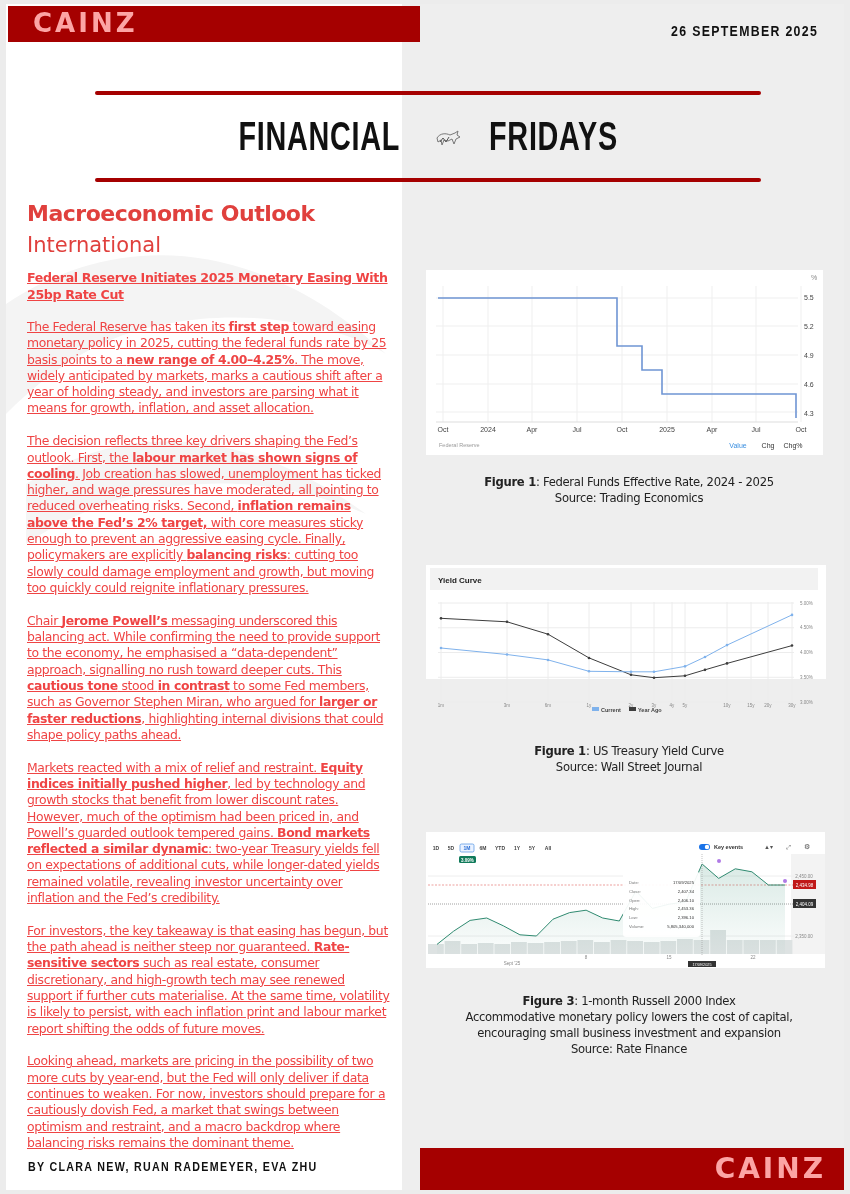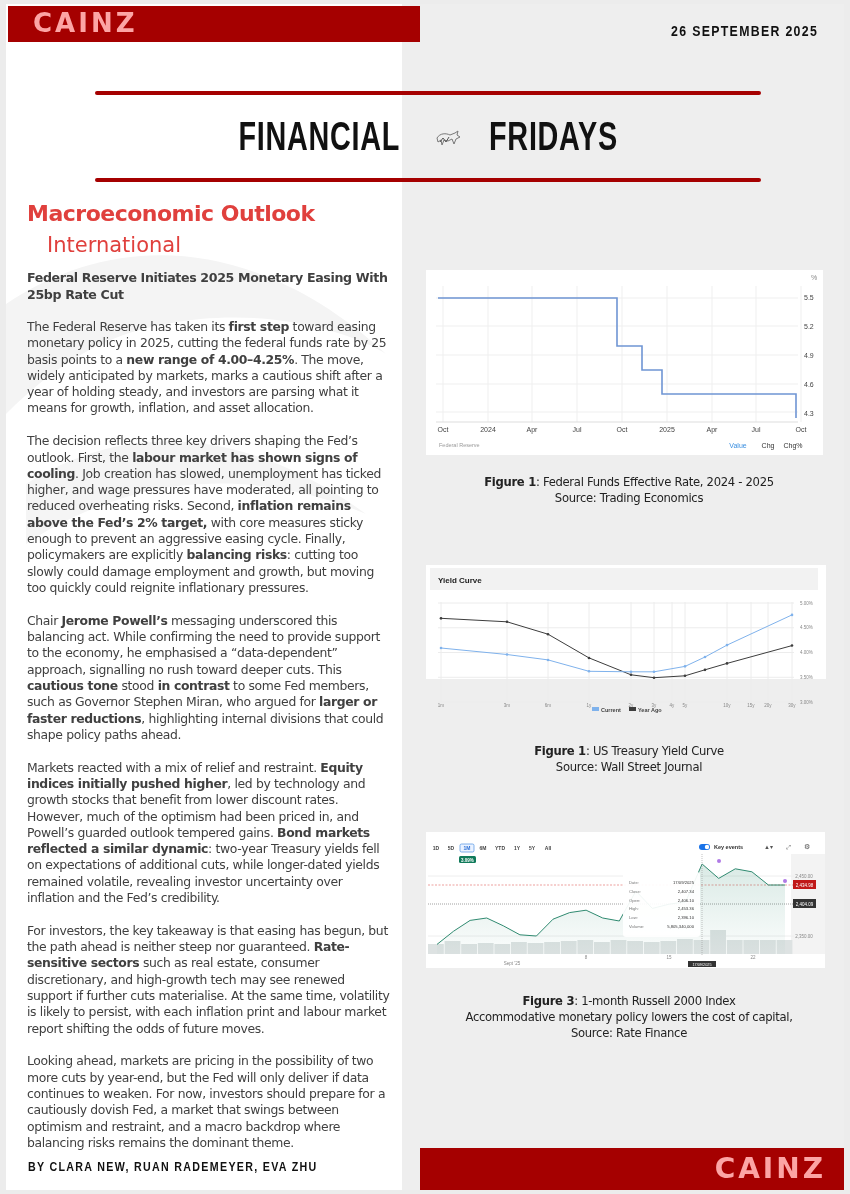--- a/index.html
+++ b/index.html
@@ -10,22 +10,22 @@
   .watermark { position: absolute; left: -40px; top: 180px; width: 460px; height: 560px; pointer-events: none; }
   .brand-bar-top { position: absolute; left: 2px; top: 2px; width: 412px; height: 36px; background: #a50000; }
   .brand-text { position: absolute; color: #fca5a5; font-family: "DejaVu Sans", sans-serif; font-weight: bold; font-size: 26px; letter-spacing: 3px; line-height: 36px; }
   .brand-bar-top .brand-text { left: 25px; top: -1px; }
   .date { position: absolute; right: 26px; top: 19px; font-family: "Liberation Sans", sans-serif; font-weight: bold; font-size: 14px; letter-spacing: 1.5px; color: #111; transform: scaleX(0.88); transform-origin: right; }
   .rule { position: absolute; left: 89px; width: 666px; height: 4px; background: #a50000; border-radius: 2px; }
   .masthead { position: absolute; left: 0; width: 838px; top: 110px; text-align: center; font-family: "Liberation Sans", sans-serif; font-weight: bold; font-size: 40px; color: #111; letter-spacing: 1px; }
   .masthead span.word { display: inline-block; transform: scaleX(0.72); }
   .bull { display: inline-block; vertical-align: middle; width: 28px; height: 22px; margin: 0 -10px; }
   .section-title { position: absolute; left: 21px; top: 197px; font-family: "DejaVu Sans", sans-serif; font-weight: bold; font-size: 22px; color: #e0403d; letter-spacing: -0.5px; text-align: right; }
-  .section-sub { position: absolute; left: 21px; top: 229px; font-family: "DejaVu Sans", sans-serif; font-size: 21px; color: #e0403d; margin-left: 20px; }
-  .article { position: absolute; left: 21px; top: 266px; width: 365px; font-family: "DejaVu Sans", sans-serif; font-size: 12.4px; line-height: 16.3px; color: #404040; letter-spacing: -0.35px; }
+  .section-sub { position: absolute; left: 21px; top: 229px; font-family: "DejaVu Sans", sans-serif; font-size: 21px; color: #e0403d; }
+  .article { position: absolute; left: 21px; top: 266px; width: 365px; font-family: "DejaVu Sans", sans-serif; font-size: 12.4px; line-height: 16.3px; color: #ef4444; letter-spacing: -0.35px; text-decoration: underline; }
   .headline { font-weight: bold; font-size: 12.6px; line-height: 16.5px; margin-bottom: 16px; }
   .article p { margin-bottom: 16.5px; }
   .article b { font-weight: bold; }
   .byline { position: absolute; left: 22px; top: 1155px; font-family: "Liberation Sans", sans-serif; font-weight: bold; font-size: 13px; letter-spacing: 1.6px; color: #111; transform: scaleX(0.82); transform-origin: left; }
   .brand-bar-bottom { position: absolute; left: 414px; top: 1144px; width: 424px; height: 42px; background: #a50000; }
   .brand-bar-bottom .brand-text { right: 18px; top: 3px; font-size: 28px; }
   .fig { position: absolute; background: #ffffff; }
   .caption { position: absolute; left: 396px; width: 442px; text-align: center; font-family: "DejaVu Sans", sans-serif; font-size: 11.6px; line-height: 16px; color: #222; letter-spacing: -0.3px; padding-left: 12px; }
   .caption b { font-weight: bold; }
   svg text { font-family: "Liberation Sans", sans-serif; }
@@ -295,19 +295,20 @@
           <text x="243" y="127">15</text>
           <text x="327" y="127">22</text>
         </g>
       <rect x="262" y="129" width="28" height="6" fill="#333"></rect>
       <text x="276" y="133.5" font-size="3.8" fill="#fff" text-anchor="middle" id="f3cursor">17/09/2025</text>
     </svg>
   </div>
   <div class="caption" style="top:989px">
     <div><b>Figure 3</b>: <span>1-month Russell 2000 Index</span></div>
     <div>Accommodative monetary policy lowers the cost of capital,</div>
+    <div>encouraging small business investment and expansion</div>
     <div>Source: Rate Finance</div>
   </div>
 
   <div class="brand-bar-bottom">
     <span class="brand-text">CAINZ</span>
   </div>
 </div>
 
 </body></html>

